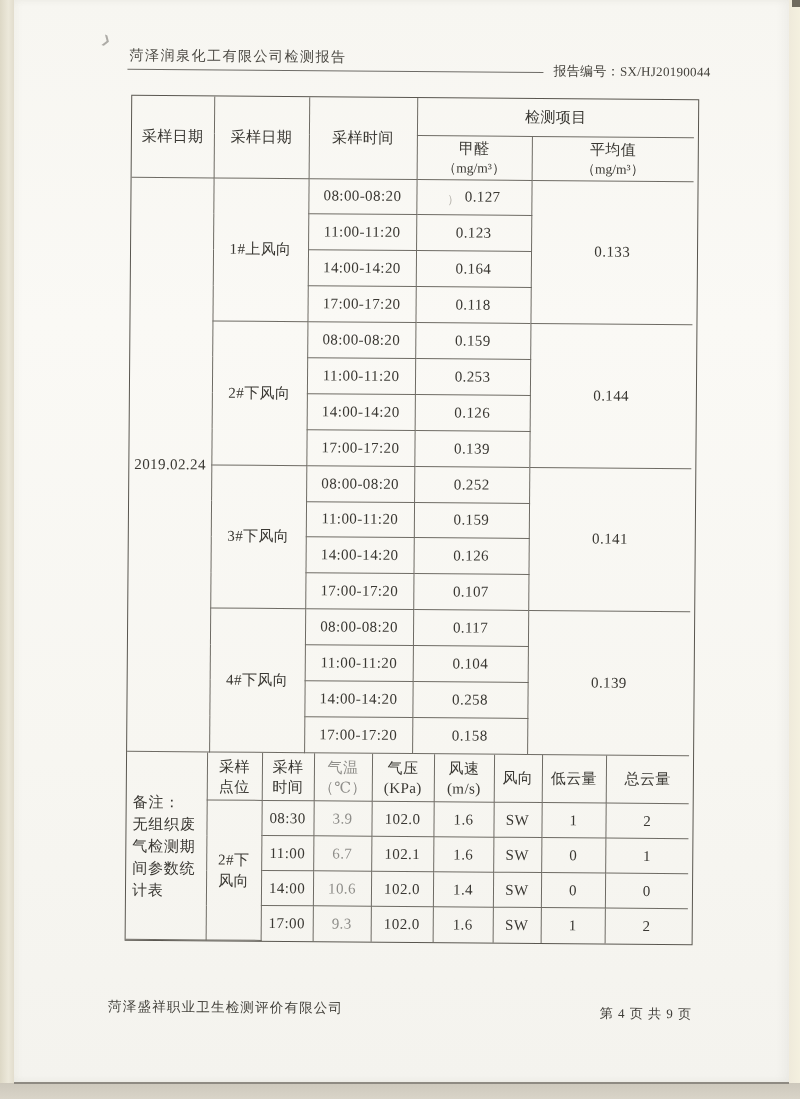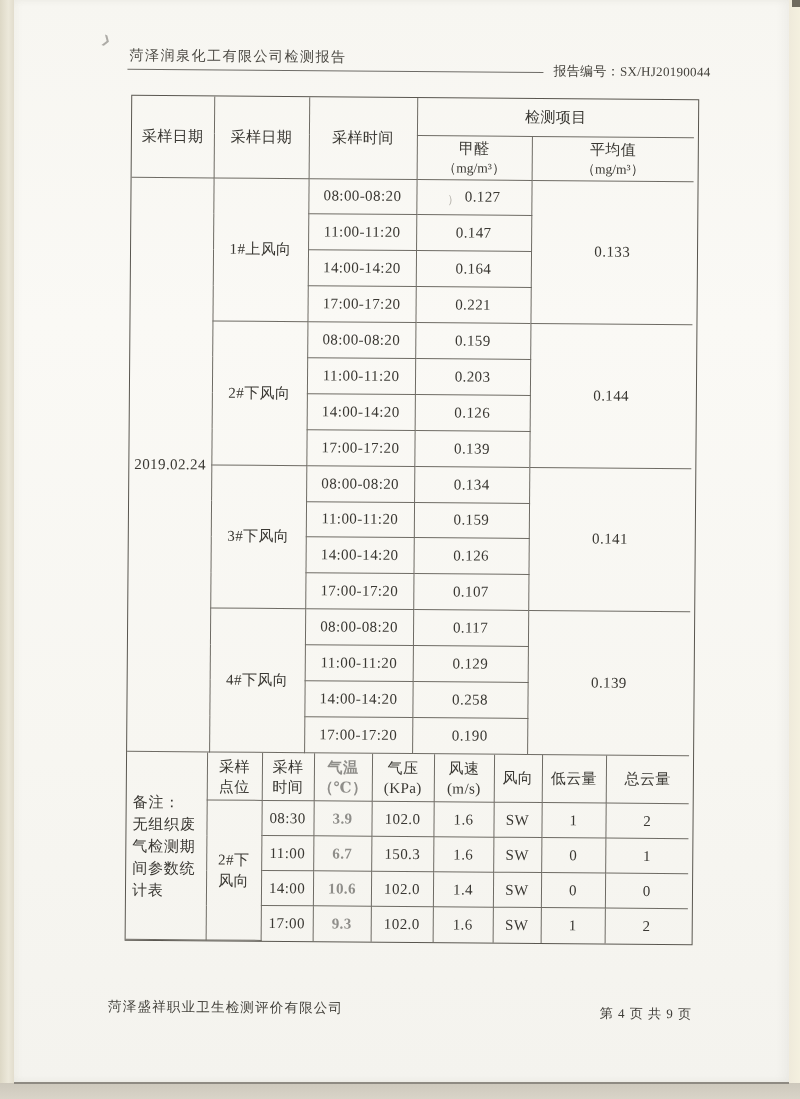--- a/index.html
+++ b/index.html
@@ -77,21 +77,21 @@
   .rem tr.rh{height:48px;}
   .rem tr.rd{height:35px;}
   .rem td,.rem th{font-size:15px;}
   .rem tr.rlast td{border-bottom:none;}
   .remark-label{
     text-align:left;vertical-align:middle;
     padding:2px 4px 2px 6px;line-height:22px;font-size:15px;
     letter-spacing:0.8px;color:#3a3833;
   }
   .point-wrap{word-break:break-all;line-height:21px;padding:0 7px;}
-  .faded{color:#8f8e8a;font-weight:bold;}
+  .faded{color:#8f8e8a;}
   .hline2{line-height:20px;}
   .artifact{color:#b7b4ad;font-size:12px;margin-right:5px;position:relative;top:2px;}
   .doc-footer-company{
     position:absolute;left:102px;top:1000px;
     font-size:13.5px;color:#45433d;letter-spacing:1.2px;
   }
   .doc-footer-page{
     position:absolute;left:536px;top:1003px;width:150px;text-align:right;
     font-size:13px;color:#3f3d38;letter-spacing:1px;white-space:nowrap;
   }
@@ -143,54 +143,54 @@
 
         <tr class="d">
           <td rowspan="16">2019.02.24</td>
           <td rowspan="4">1#上风向</td>
           <td>08:00-08:20</td>
           <td><span class="artifact">）</span><span>0.127</span></td>
           <td rowspan="4" class="lastcol">0.133</td>
         </tr>
         <tr class="d">
           <td>11:00-11:20</td>
-          <td>0.147</td>
+          <td>0.123</td>
         </tr>
         <tr class="d">
           <td>14:00-14:20</td>
           <td>0.164</td>
         </tr>
         <tr class="d">
           <td>17:00-17:20</td>
-          <td>0.221</td>
+          <td>0.118</td>
         </tr>
 
         <tr class="d">
           <td rowspan="4">2#下风向</td>
           <td>08:00-08:20</td>
           <td>0.159</td>
           <td rowspan="4" class="lastcol">0.144</td>
         </tr>
         <tr class="d">
           <td>11:00-11:20</td>
-          <td>0.203</td>
+          <td>0.253</td>
         </tr>
         <tr class="d">
           <td>14:00-14:20</td>
           <td>0.126</td>
         </tr>
         <tr class="d">
           <td>17:00-17:20</td>
           <td>0.139</td>
         </tr>
 
         <tr class="d">
           <td rowspan="4">3#下风向</td>
           <td>08:00-08:20</td>
-          <td>0.134</td>
+          <td>0.252</td>
           <td rowspan="4" class="lastcol">0.141</td>
         </tr>
         <tr class="d">
           <td>11:00-11:20</td>
           <td>0.159</td>
         </tr>
         <tr class="d">
           <td>14:00-14:20</td>
           <td>0.126</td>
         </tr>
@@ -200,29 +200,29 @@
         </tr>
 
         <tr class="d">
           <td rowspan="4">4#下风向</td>
           <td>08:00-08:20</td>
           <td>0.117</td>
           <td rowspan="4" class="lastcol">0.139</td>
         </tr>
         <tr class="d">
           <td>11:00-11:20</td>
-          <td>0.129</td>
+          <td>0.104</td>
         </tr>
         <tr class="d">
           <td>14:00-14:20</td>
           <td>0.258</td>
         </tr>
         <tr class="d">
           <td>17:00-17:20</td>
-          <td>0.190</td>
+          <td>0.158</td>
         </tr>
       </tbody>
         </table>
 
       <table class="rem">
         <colgroup>
             <col style="width:80px">
             <col style="width:55px">
             <col style="width:52px">
             <col style="width:58px">
@@ -270,21 +270,21 @@
           <td class="faded">3.9</td>
           <td>102.0</td>
           <td>1.6</td>
           <td>SW</td>
           <td>1</td>
           <td class="lastcol">2</td>
         </tr>
         <tr class="rd">
           <td>11:00</td>
           <td class="faded">6.7</td>
-          <td>150.3</td>
+          <td>102.1</td>
           <td>1.6</td>
           <td>SW</td>
           <td>0</td>
           <td class="lastcol">1</td>
         </tr>
         <tr class="rd">
           <td>14:00</td>
           <td class="faded">10.6</td>
           <td>102.0</td>
           <td>1.4</td>

